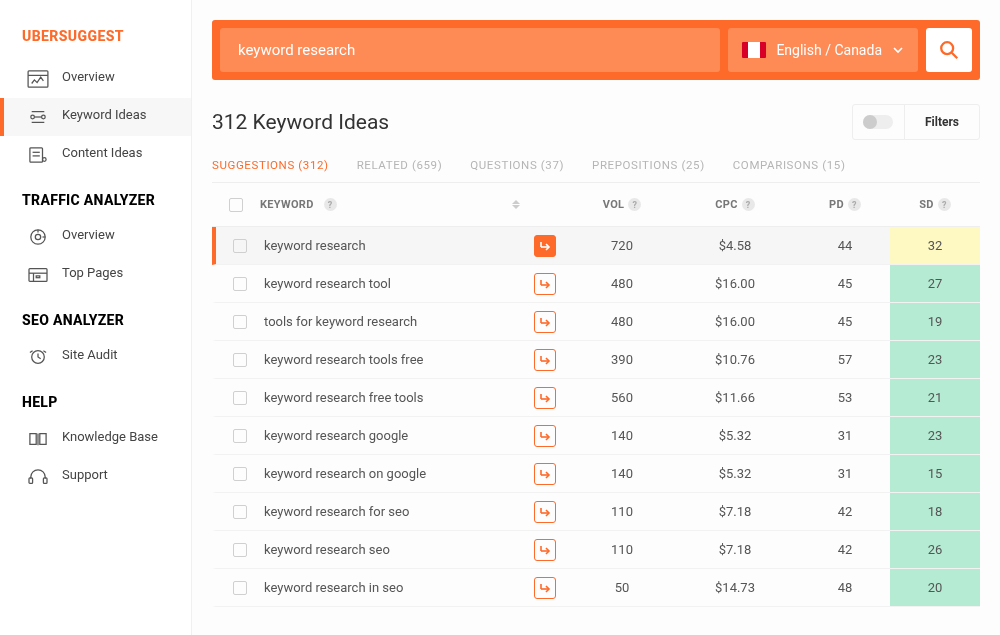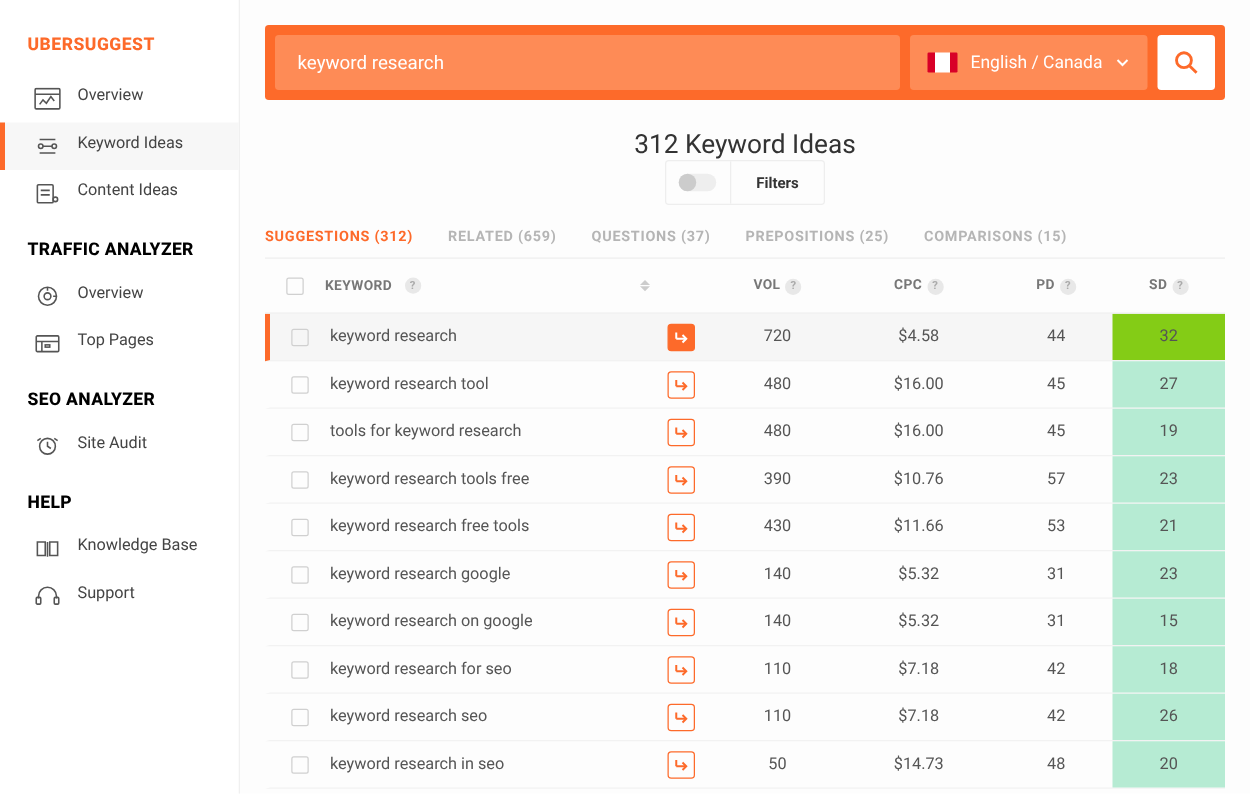--- a/index.html
+++ b/index.html
@@ -18,51 +18,51 @@
 .main { flex: 1; background: #fdfdfd; display: flex; flex-direction: column; padding: 20px 20px 0 20px; position: relative; }
 .search-wrap { background: #fd6a2a; border-radius: 3px; padding: 8px; display: flex; gap: 8px; align-items: stretch; height: 60px; }
 .search-input { flex: 1; background: #fe8b56; border: none; border-radius: 3px; padding: 0 18px; color: #fff; font-size: 15px; outline: none; }
 .search-input::placeholder { color: #ffe0d0; }
 .lang-select { background: #fe8b56; border-radius: 3px; padding: 18px 14px; display: flex; align-items: center; gap: 10px; color: #fff; font-size: 14px; cursor: pointer; min-width: 175px; position: relative; }
 .flag { width: 24px; height: 16px; background: linear-gradient(to right, #d80027 25%, #fff 25%, #fff 75%, #d80027 75%); position: relative; display: inline-block; border-radius:1px;}
 .chev { margin-left: auto; }
 .search-btn { background: #fff; border: none; border-radius: 3px; width: 46px; display: flex; align-items: center; justify-content: center; cursor: pointer; }
 .search-btn svg { stroke: #fd6a2a; }
 
-.header-row { display: flex; justify-content: space-between; align-items: center; margin: 24px 0 18px 0; flex-direction: column; }
+.header-row { display: flex; justify-content: space-between; align-items: center; margin: 24px 0 18px 0; }
 .page-title { font-size: 21px; color: #333; font-weight: 400; }
 .filters-box { display: flex; align-items: center; border: 1px solid #eee; border-radius: 3px; overflow: hidden; }
 .toggle { width: 52px; height: 34px; display:flex; align-items:center; justify-content:center; border-right:1px solid #eee; }
 .toggle-track { width: 30px; height: 14px; background: #eee; border-radius: 7px; position: relative; }
 .toggle-thumb { width: 14px; height: 14px; background: #ccc; border-radius: 50%; position: absolute; left: 0; top: 0; }
 .filters-label { padding: 0 20px; font-size: 12px; font-weight: 700; color: #333; }
 
 .tabs { display: flex; gap: 28px; border-bottom: 1px solid #eee; padding-bottom: 10px; }
-.tab { font-size: 11.5px; font-weight: 700; letter-spacing: 0.6px; color: #b5b5b5; cursor: pointer; }
+.tab { font-size: 11.5px; font-weight: 400; letter-spacing: 0.6px; color: #b5b5b5; cursor: pointer; }
 .tab.active { color: #fd6a2a; }
 
 .table-head { display: flex; align-items: center; height: 44px; border-bottom: 1px solid #eee; font-size: 11px; font-weight: 700; color: #777; letter-spacing: 0.3px; }
 .col-chk { width: 48px; display:flex; justify-content:center; }
 .col-kw { flex: 1; display: flex; align-items: center; gap:6px; }
 .col-exp { width: 40px; }
 .col-vol { width: 96px; text-align: center; }
 .col-cpc { width: 130px; text-align: center; }
 .col-pd  { width: 90px; text-align: center; }
 .col-sd  { width: 90px; text-align: center; }
 .hint { width:13px; height:13px; border-radius:50%; background:#e8e8e8; display:inline-flex; align-items:center; justify-content:center; font-size:9px; color:#aaa; margin-left:4px;}
 .sort { width:12px; display:inline-flex; flex-direction:column; margin-left:auto; margin-right:10px; gap:1px;}
 .sort span{width:0;height:0;border-left:4px solid transparent;border-right:4px solid transparent;}
 .sort .up{border-bottom:4px solid #ccc;}
 .sort .dn{border-top:4px solid #ccc;}
 
 .table-body { flex:1; overflow-y: scroll; }
 .row { display: flex; align-items: center; height: 38px; border-bottom: 1px solid #f2f2f2; font-size: 13px; color: #555; border-left: 4px solid transparent;}
 .row.selected { background: #f6f6f6; border-left-color:#fd6a2a; }
 .row .col-sd { background: #b6ebd3; height:100%; display:flex; align-items:center; justify-content:center; }
-.row.selected .col-sd { background:#84cc16; }
+.row.selected .col-sd { background:#fef9c3; }
 .chkbox { width:14px; height:14px; border:1.5px solid #d0d0d0; border-radius:2px; display:inline-block; }
 .expand-btn { width:22px; height:22px; border:1.5px solid #fd6a2a; border-radius:3px; display:flex; align-items:center; justify-content:center; color:#fd6a2a; cursor:pointer; }
 .row.selected .expand-btn { background:#fd6a2a; color:#fff; }
 .row .col-vol, .row .col-cpc, .row .col-pd, .row .col-sd { text-align:center; }
 
 
 .table-body::-webkit-scrollbar { width: 14px; }
 .table-body::-webkit-scrollbar-track { background: #f4f4f4; }
 .table-body::-webkit-scrollbar-thumb { background: #ccc; }
 </style>
@@ -315,21 +315,21 @@
         </div>
         <div class="col-exp">
           <span class="expand-btn">
             <svg width="14" height="14" viewBox="0 0 14 14" fill="none" stroke="currentColor" stroke-width="1.6">
               <path d="M3 3v5"></path>
               <path d="M3 8h7"></path>
               <path d="M8 5l3 3-3 3"></path>
             </svg>
           </span>
         </div>
-        <div class="col-vol">430</div>
+        <div class="col-vol">560</div>
         <div class="col-cpc">$11.66</div>
         <div class="col-pd">53</div>
         <div class="col-sd">21</div>
       </div>
       <div class="row">
         <div class="col-chk">
           <span class="chkbox"></span>
         </div>
         <div class="col-kw">
           <span>keyword research google</span>

